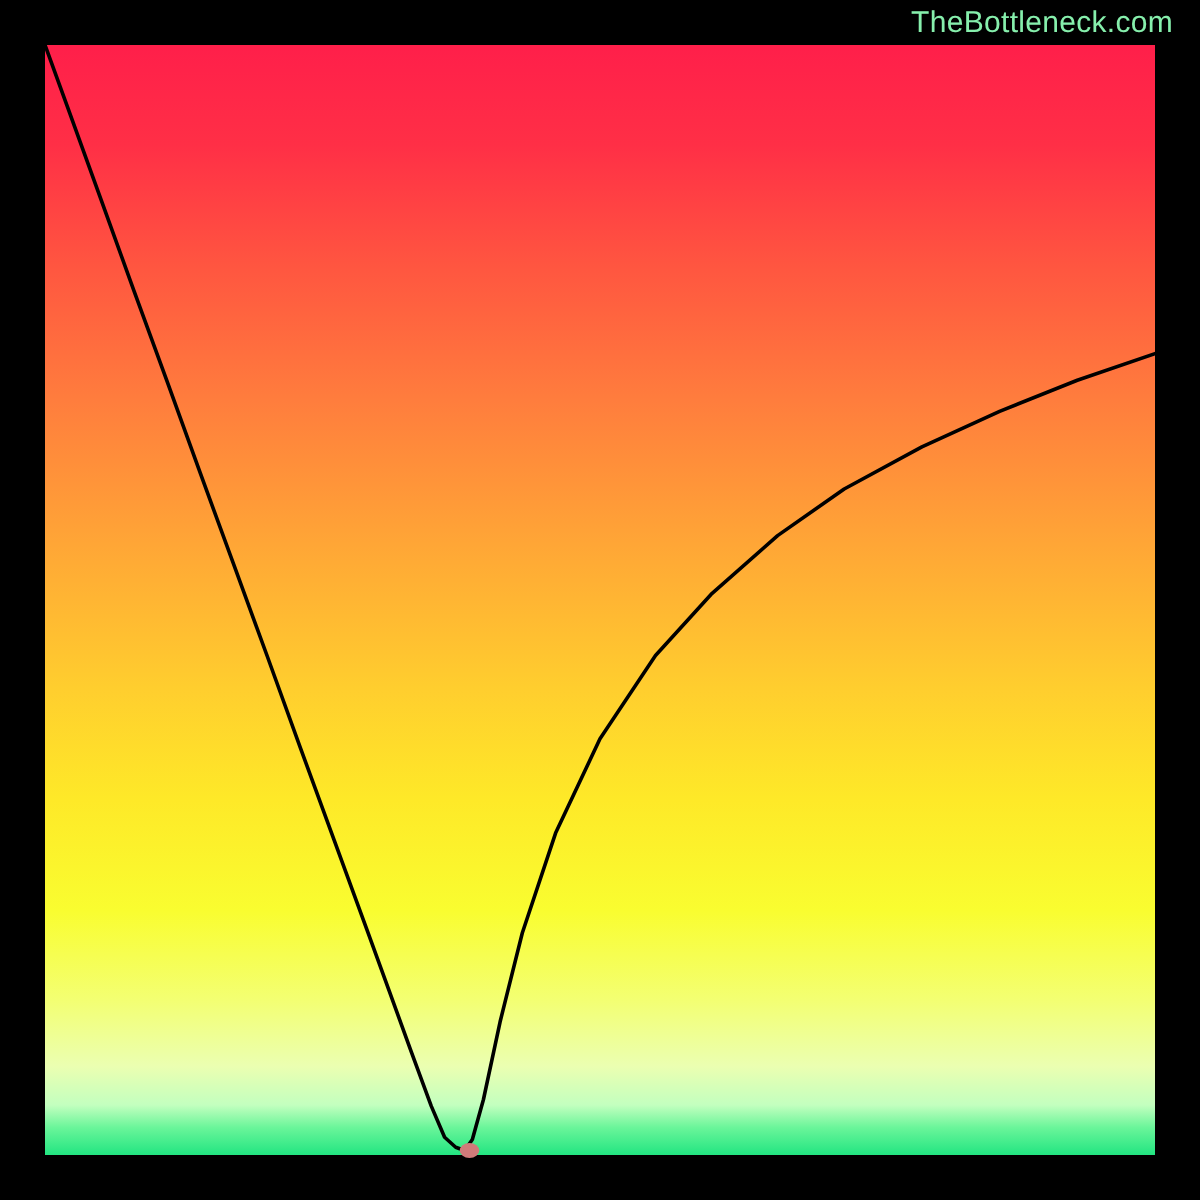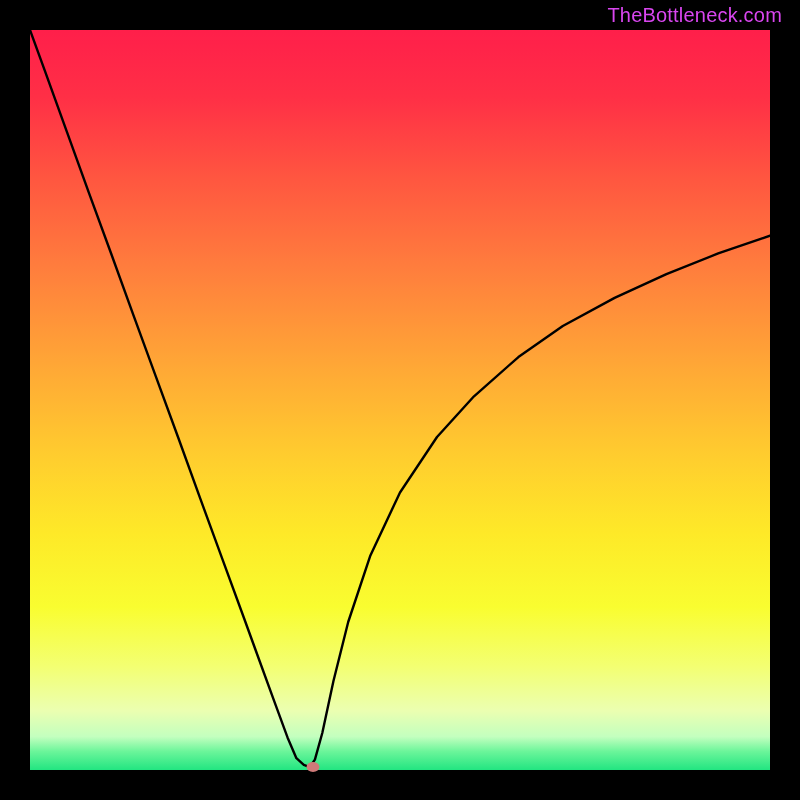--- a/index.html
+++ b/index.html
@@ -8,21 +8,21 @@
     height: 800px;
     background: #000;
     position: relative;
     font-family: Arial, Helvetica, sans-serif;
     overflow: hidden;
   }
   .watermark {
     position: absolute;
     top: 4px;
     right: 18px;
-    color: #d946ef;
+    color: #86efac;
     font-size: 20px;
     font-weight: 500;
     z-index: 10;
     letter-spacing: 0.2px;
   }
   .frame {
     position: absolute;
     left: 30px;
     top: 30px;
     width: 740px;

